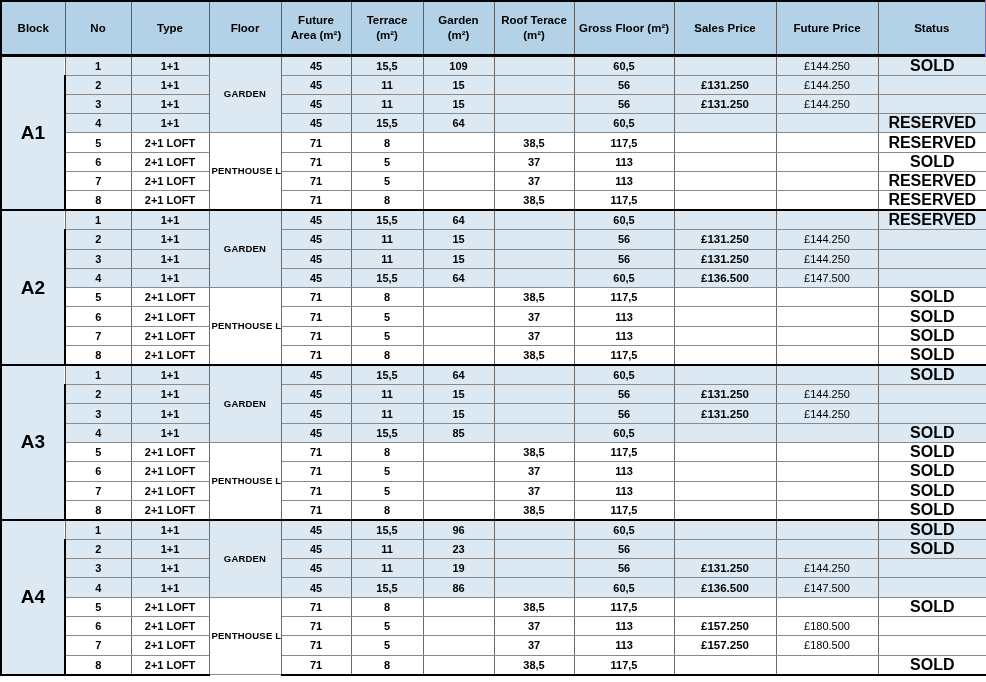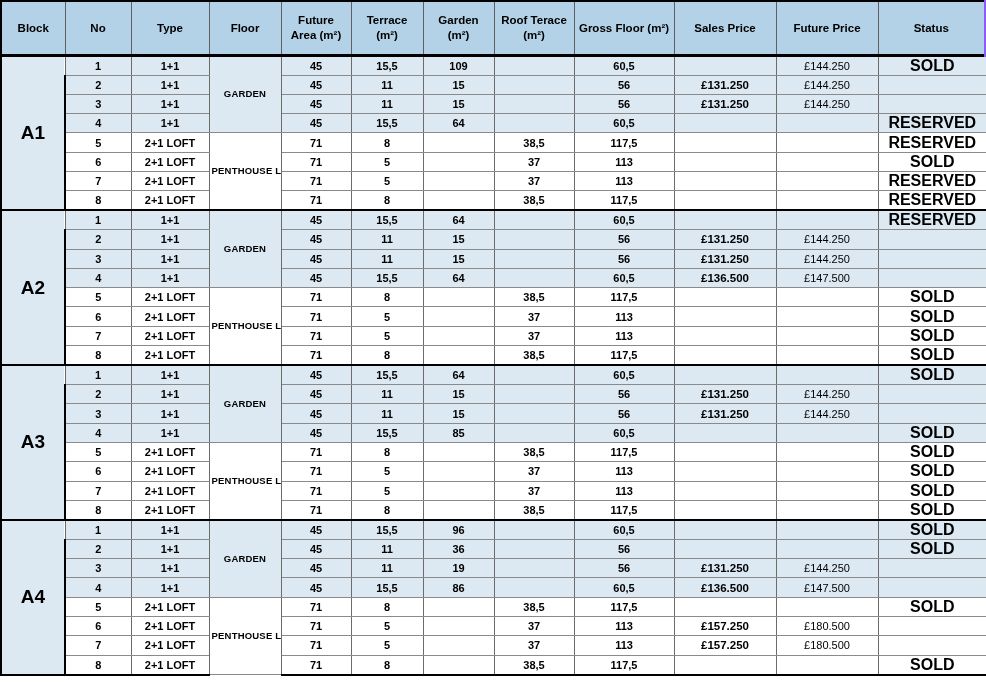--- a/index.html
+++ b/index.html
@@ -46,21 +46,21 @@
     text-align: center;
     vertical-align: middle;
     height: 54px;
     padding: 2px 3px;
     border: 1px solid #5f5f5f;
     border-top: 2px solid #000000;
     line-height: 1.25;
     box-sizing: border-box;
   }
   thead tr th:first-child { border-left: 2px solid #000000; }
-  thead tr th:last-child  { border-right: 6px solid #8b5cf6; text-align: center; }
+  thead tr th:last-child  { border-right: 4px solid #8b5cf6; text-align: center; }
   thead th.hdr-sep { border-bottom: 3px solid #000000; }
 
   tbody td {
     font-size: 11px;
     font-weight: bold;
     color: #000000;
     text-align: center;
     vertical-align: middle;
     height: 19.3px;
     padding: 0 2px;
@@ -447,21 +447,21 @@
           <td>60,5</td>
           <td class="empty"></td>
           <td class="empty"></td>
           <td class="cell-status">SOLD</td>
         </tr>
         <tr class="tint">
           <td>2</td>
           <td>1+1</td>
           <td>45</td>
           <td>11</td>
-          <td>36</td>
+          <td>23</td>
           <td class="empty"></td>
           <td>56</td>
           <td class="empty"></td>
           <td class="empty"></td>
           <td class="cell-status">SOLD</td>
         </tr>
         <tr class="tint">
           <td>3</td>
           <td>1+1</td>
           <td>45</td>

